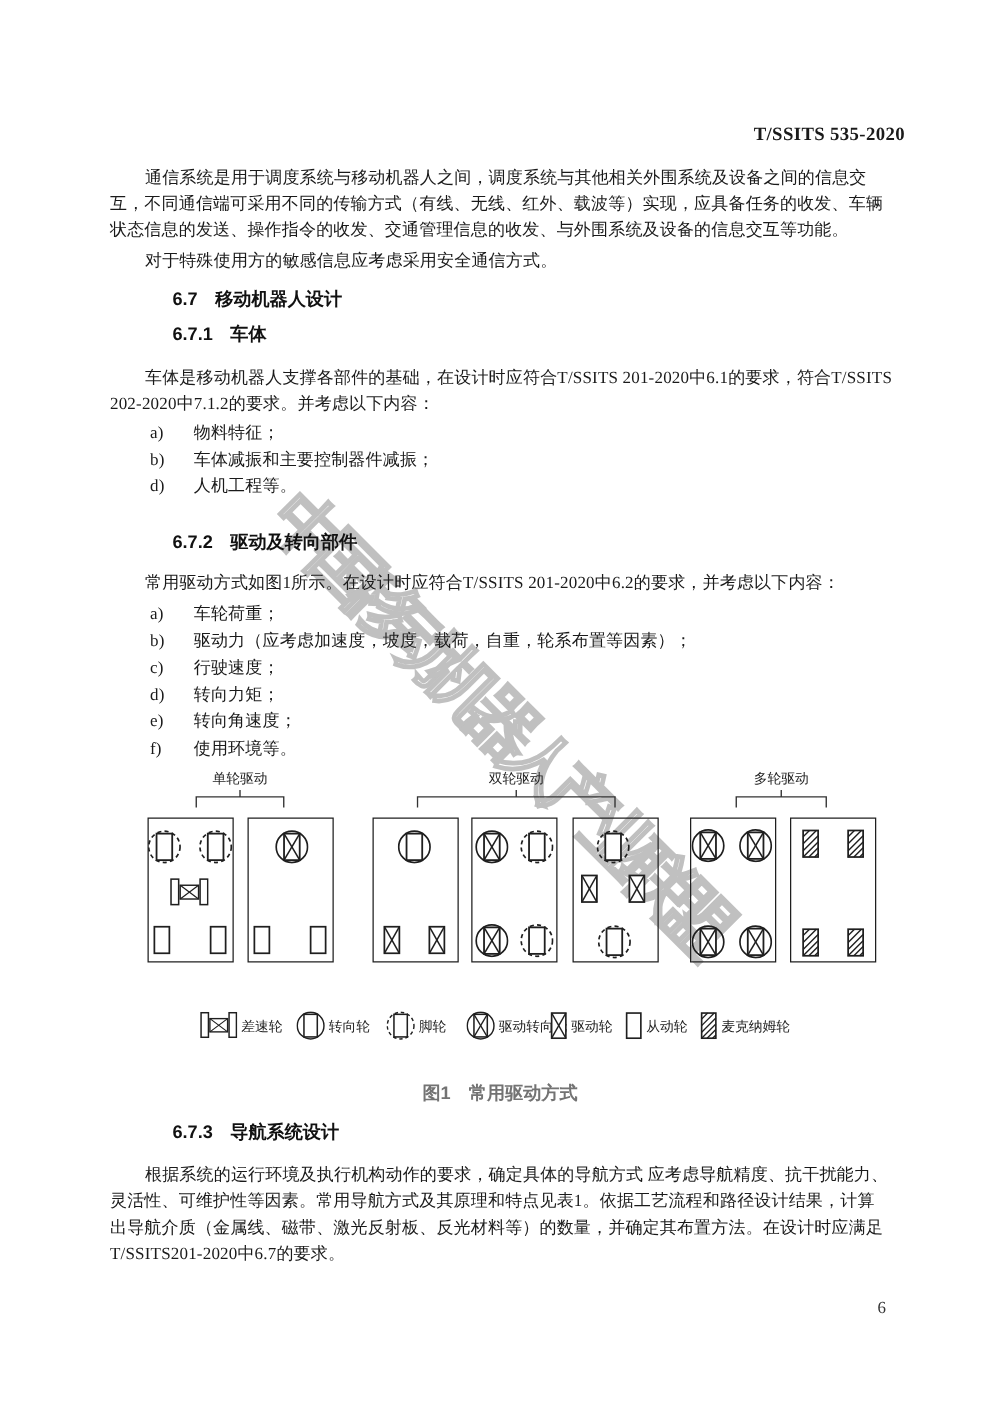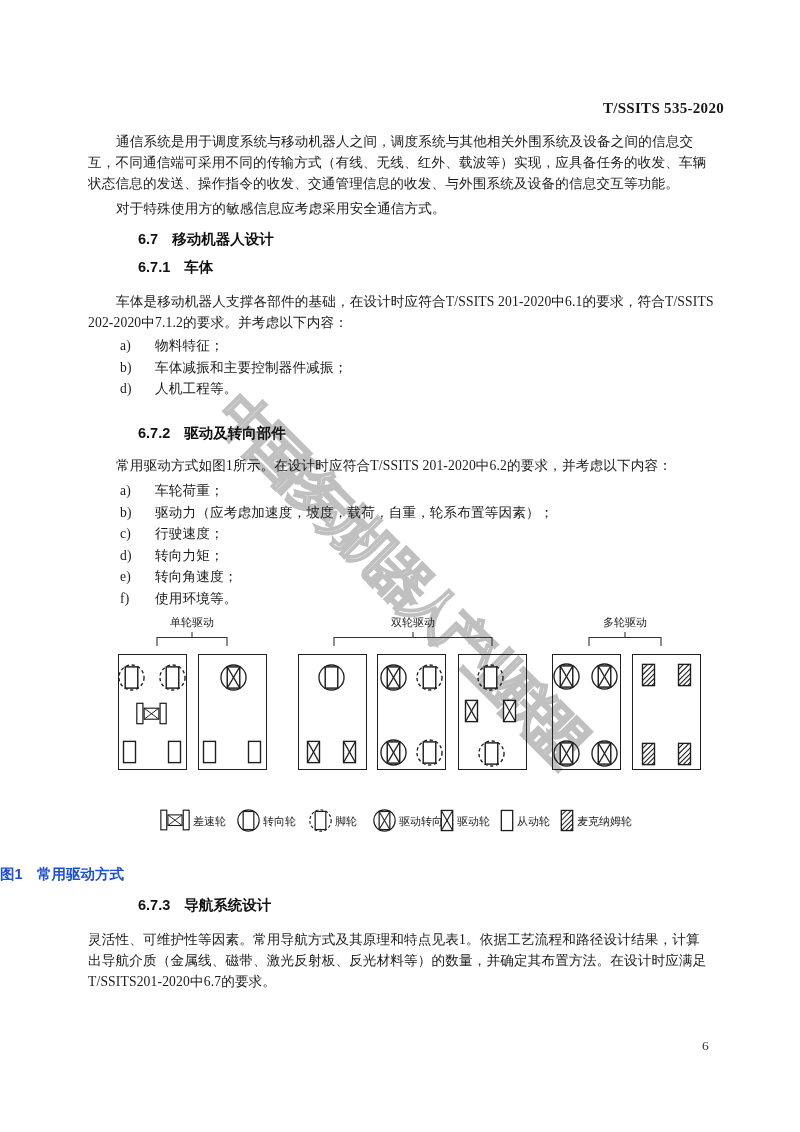--- a/index.html
+++ b/index.html
@@ -13,22 +13,22 @@
   .docnum{position:absolute;top:100px;right:76px;font-size:15px;font-weight:600;letter-spacing:.3px;}
   .para{position:absolute;left:88px;}
   .tline{font-size:13.6px;line-height:21px;white-space:nowrap;letter-spacing:.15px;}
   .tline.ind{text-indent:28px;}
   .h1{position:absolute;left:90px;font-family:"Liberation Sans","DejaVu Sans",sans-serif;
       font-weight:700;font-size:14.5px;white-space:nowrap;color:#111;}
   .hnum{margin-right:14px;margin-left:48px;}
   .list{position:absolute;left:120px;}
   .litem{font-size:13.6px;line-height:21.5px;white-space:nowrap;letter-spacing:.15px;}
   .llab{display:inline-block;width:35px;}
-  .caption{position:absolute;top:865px;left:0;width:800px;text-align:left;
-      font-family:"Liberation Sans","DejaVu Sans",sans-serif;font-weight:700;font-size:14.5px;color:#1d4ed8;}
+  .caption{position:absolute;top:865px;left:0;width:800px;text-align:center;
+      font-family:"Liberation Sans","DejaVu Sans",sans-serif;font-weight:700;font-size:14.5px;color:#737373;}
   .pageno{position:absolute;top:1038px;left:702px;font-size:13.5px;color:#333;}
   #fig{position:absolute;left:0;top:0;width:800px;height:900px;pointer-events:none;}
   .glabel{position:absolute;top:615px;width:90px;text-align:center;font-size:11px;
       font-family:"Liberation Sans","DejaVu Sans",sans-serif;color:#222;white-space:nowrap;}
   .gbracket{position:absolute;top:632px;line-height:0;}
   .fbox{position:absolute;top:654px;width:69px;height:116px;border:1.6px solid #1f1f1f;
       box-sizing:border-box;background:transparent;}
   .wheel{position:absolute;line-height:0;}
   .legsym{position:absolute;line-height:0;}
   .leglab{position:absolute;top:814px;font-size:11px;font-family:"Liberation Sans","DejaVu Sans",sans-serif;
@@ -295,19 +295,20 @@
           <line x1="1.5" y1="24.5" x2="14.5" y2="11.5" stroke="#1f1f1f" stroke-width="1.2"></line>
           <line x1="6.5" y1="24.5" x2="14.5" y2="16.5" stroke="#1f1f1f" stroke-width="1.2"></line>
           <line x1="11.5" y1="24.5" x2="14.5" y2="21.5" stroke="#1f1f1f" stroke-width="1.2"></line>
         </svg></span>
       <span class="leglab" style="left: 577px;">麦克纳姆轮</span>
     </div>
   <div class="caption">图1　常用驱动方式</div>
 
   <div class="h1" style="top:896px"><span class="hnum">6.7.3</span><span>导航系统设计</span></div>
   <div class="para" style="top:929px">
+      <div class="tline ind">根据系统的运行环境及执行机构动作的要求，确定具体的导航方式 应考虑导航精度、抗干扰能力、</div>
       <div class="tline">灵活性、可维护性等因素。常用导航方式及其原理和特点见表1。依据工艺流程和路径设计结果，计算</div>
       <div class="tline">出导航介质（金属线、磁带、激光反射板、反光材料等）的数量，并确定其布置方法。在设计时应满足</div>
       <div class="tline">T/SSITS201-2020中6.7的要求。</div>
     </div>
 
   <div class="pageno">6</div>
 </div>
 
 </body></html>

